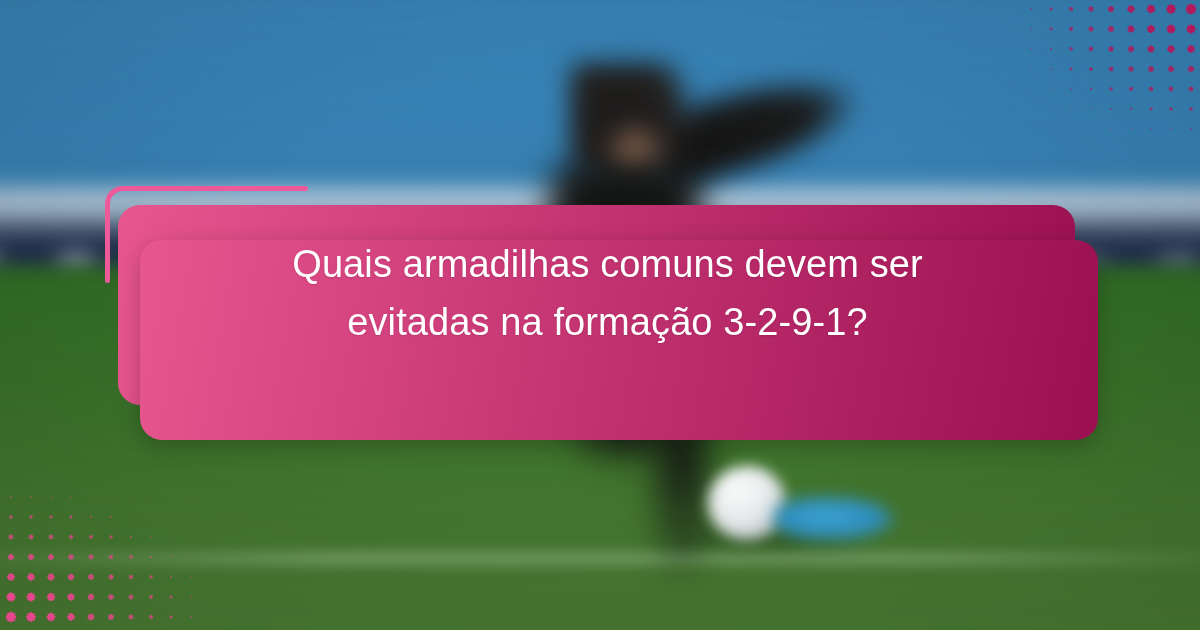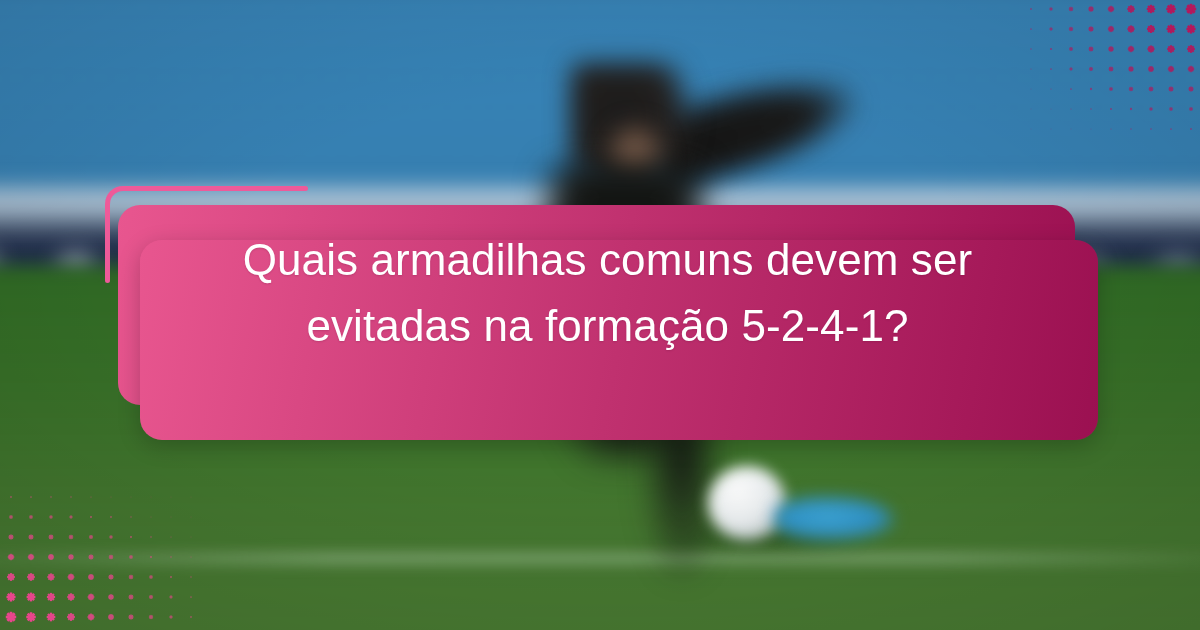--- a/index.html
+++ b/index.html
@@ -223,21 +223,21 @@
     left: 140px;
     top: 205px;
     width: 935px;
     height: 176px;
     display: flex;
     flex-direction: column;
     align-items: center;
     justify-content: center;
     gap: 8px;
     color: #ffffff;
-    font-size: 44px;
+    font-size: 38px;
     line-height: 1.32;
     font-weight: 400;
     text-align: center;
     letter-spacing: .1px;
     text-shadow: 0 1px 2px rgba(80,10,45,.18);
   }
   .headline span { display: block; white-space: nowrap; }
 </style>
 </head>
 <body>
@@ -992,16 +992,16 @@
         </g>
       </svg>
   </div>
 
   <div class="card-outline"></div>
   <div class="card-back"></div>
   <div class="card-front"></div>
 
   <div class="headline">
     <span>Quais armadilhas comuns devem ser</span>
-    <span>evitadas na formação 5-2-4-1?</span>
+    <span>evitadas na formação 3-2-9-1?</span>
   </div>
 
 </div>
 
 </body></html>

